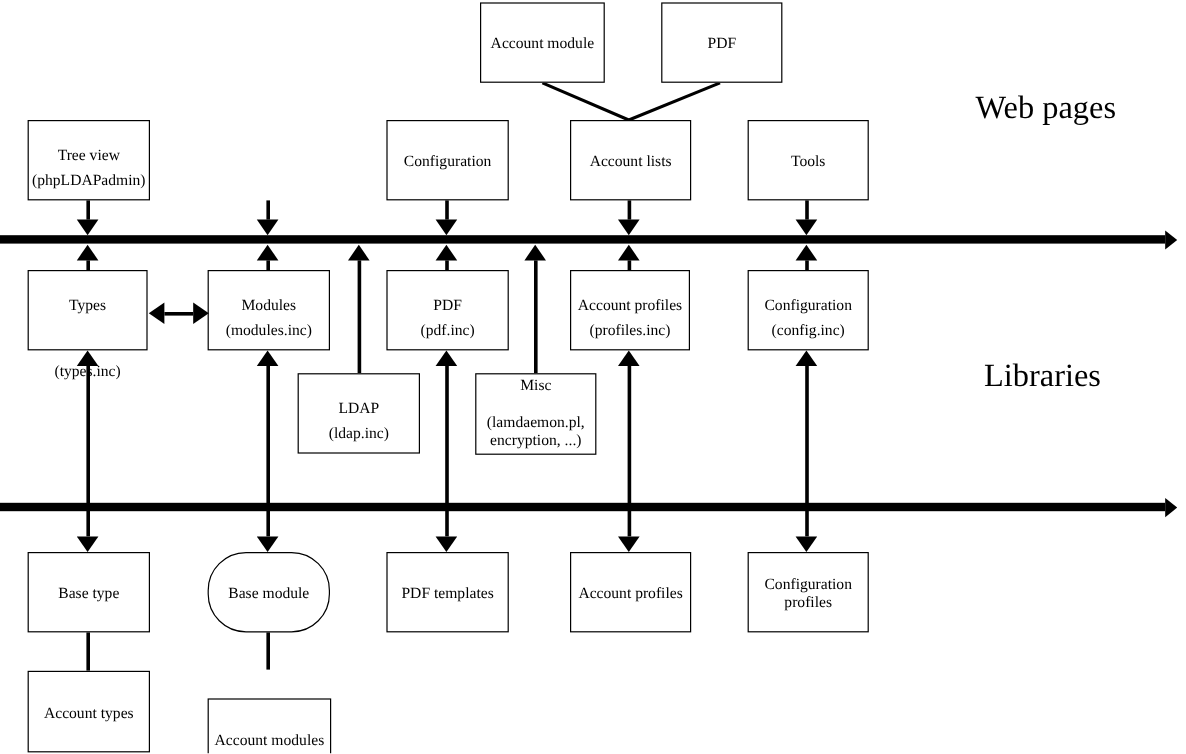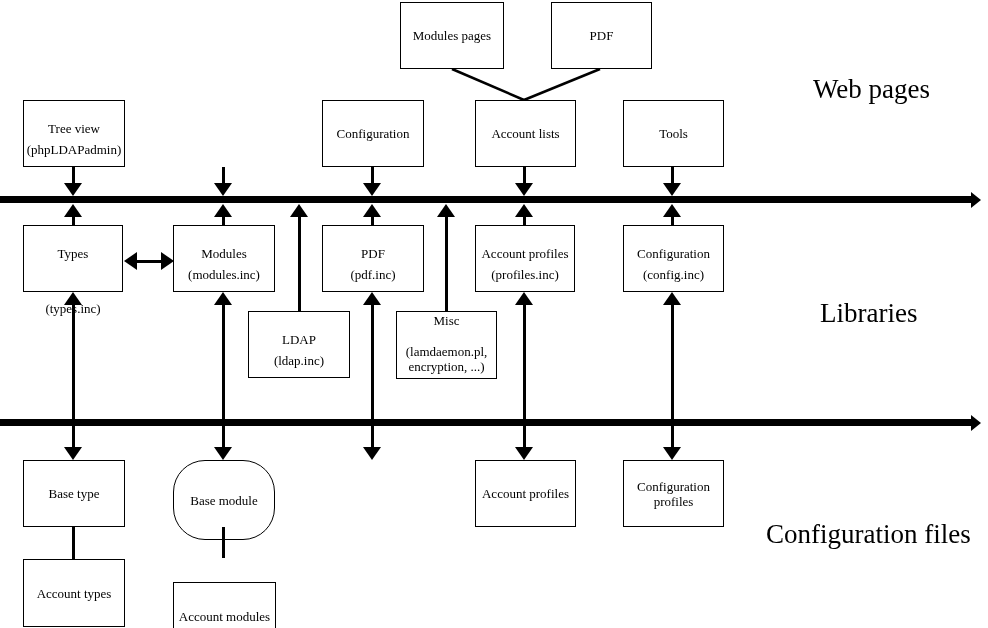--- a/index.html
+++ b/index.html
@@ -23,34 +23,33 @@
   .layer-label{position:absolute;font-size:27px;line-height:30px;white-space:nowrap;}
   svg{position:absolute;}
 </style>
 </head>
 <body>
 
 <div id="canvas">
 
   <div class="layer-label" style="left:813px;top:74px;">Web pages</div>
   <div class="layer-label" style="left:820px;top:298px;">Libraries</div>
-  <div class="layer-label" style="left:766px;top:519px;">Configuration files</div>
 
   <div class="bus" style="top:196px;"></div>
   <div class="bus-tip" style="top:192px;"></div>
   <div class="bus" style="top:419px;"></div>
   <div class="bus-tip" style="top:415px;"></div>
 
   <svg style="left:400px;top:60px;" width="260" height="45">
     <line x1="52" y1="9" x2="124" y2="40" stroke="#000" stroke-width="2.5"></line>
     <line x1="200" y1="9" x2="124" y2="40" stroke="#000" stroke-width="2.5"></line>
   </svg>
 
   <div class="box" style="left:400px;top:2px;width:104px;height:67px;">
-    <span>Modules pages</span>
+    <span>Account module</span>
   </div>
   <div class="box" style="left:551px;top:2px;width:101px;height:67px;">
     <span>PDF</span>
   </div>
 
   <div class="box two" style="left:23px;top:100px;width:102px;height:67px;">
     <span>Tree view</span>
     <span>(phpLDAPadmin)</span>
   </div>
   <div class="box" style="left:322px;top:100px;width:102px;height:67px;">
@@ -143,22 +142,25 @@
   <div class="vline" style="left:523px;top:305px;height:142px;"></div>
   <div class="arr down" style="left:515px;top:447px;"></div>
 
   <div class="arr up" style="left:663px;top:292px;"></div>
   <div class="vline" style="left:671px;top:305px;height:142px;"></div>
   <div class="arr down" style="left:663px;top:447px;"></div>
 
   <div class="box" style="left:23px;top:460px;width:102px;height:67px;">
     <span>Base type</span>
   </div>
-  <div class="box" style="left:173px;top:460px;width:102px;height:80px;border-radius:32px;">
+  <div class="box" style="left:173px;top:460px;width:102px;height:67px;border-radius:32px;">
     <span>Base module</span>
+  </div>
+  <div class="box" style="left:322px;top:460px;width:102px;height:67px;">
+    <span>PDF templates</span>
   </div>
   <div class="box" style="left:475px;top:460px;width:101px;height:67px;">
     <span>Account profiles</span>
   </div>
   <div class="box" style="left:623px;top:460px;width:101px;height:67px;">
     <span>Configuration profiles</span>
   </div>
 
   <div class="vline" style="left:72px;top:527px;height:32px;"></div>
   <div class="vline" style="left:222px;top:527px;height:31px;"></div>

